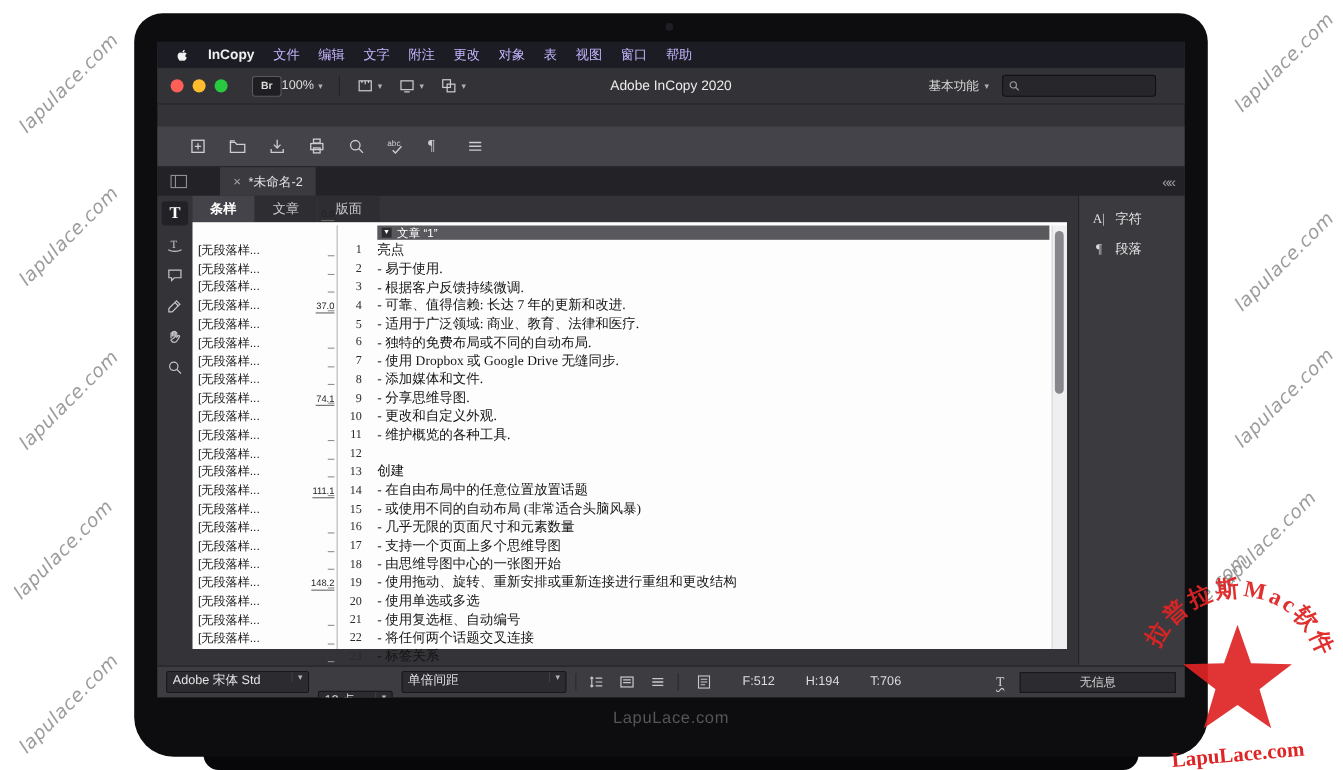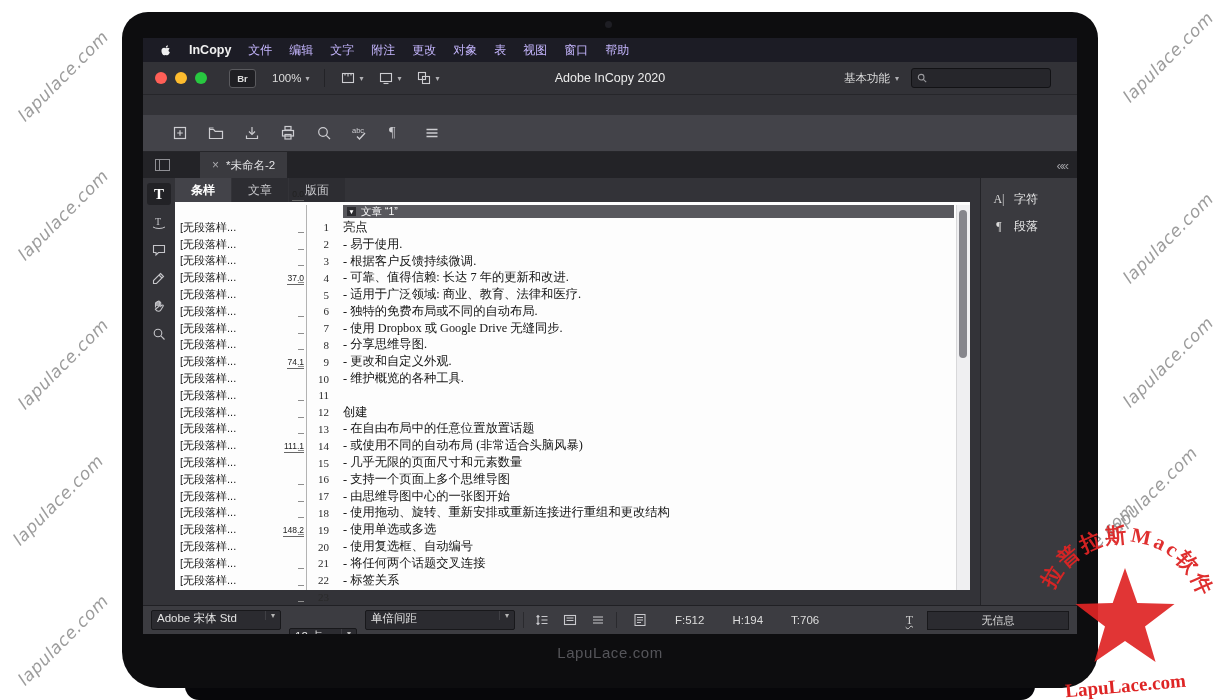--- a/index.html
+++ b/index.html
@@ -20,21 +20,21 @@
 
   
   .menubar{height:24px;background:#1c1c25;display:flex;align-items:center;padding:0 16px;gap:17px;color:#f0f0f0;font-size:12px;flex:0 0 auto;}
   .app-name{font-weight:bold;font-size:12.5px;}
   .menu-item{color:#c4b5fd;}
 
   
   .titlebar{height:32px;background:#323237;border-bottom:1px solid #26262a;display:flex;align-items:center;padding:0 12px;position:relative;flex:0 0 auto;}
   .tl{width:12px;height:12px;border-radius:50%;margin-right:8px;flex:0 0 auto;}
   .br-badge{margin-left:14px;width:25px;height:17px;background:#1f1f23;border:1px solid #5a5a5e;border-radius:3px;color:#ddd;font-size:9.5px;display:flex;align-items:center;justify-content:center;font-weight:bold;}
-  .zoom-ctl{margin-left:16px;font-size:11.5px;color:#ddd;display:flex;align-items:center;gap:4px;}
+  .zoom-ctl{font-size:11.5px;color:#ddd;display:flex;align-items:center;gap:4px;}
   .caret{font-size:8px;color:#b0b0b4;}
   .vdiv{width:1px;height:18px;background:#232327;margin-left:15px;}
   .tb-group{display:flex;align-items:center;gap:3px;margin-left:15px;}
   .win-title{position:absolute;left:0;right:0;text-align:center;font-size:12.5px;color:#ececec;pointer-events:none;}
   .right-cluster{margin-left:auto;display:flex;align-items:center;gap:12px;z-index:1;margin-right:14px;}
   .workspace{font-size:11.5px;color:#ddd;display:flex;gap:5px;align-items:center;}
   .searchbox{width:128px;height:18px;background:#26262b;border:1px solid #121215;border-radius:3px;display:flex;align-items:center;padding:0 5px;gap:4px;}
 
   
   .toolbar{height:36px;background:#434349;border-bottom:1px solid #26262a;display:flex;align-items:center;gap:18px;padding:0 0 0 28px;flex:0 0 auto;margin-top:20px;}
@@ -414,20 +414,21 @@
                 <span>文章 “1”</span>
               </div>
             </div>
           <div class="g-row">亮点</div>
               <div class="g-row">- 易于使用.</div>
               <div class="g-row">- 根据客户反馈持续微调.</div>
               <div class="g-row">- 可靠、值得信赖: 长达 7 年的更新和改进.</div>
               <div class="g-row">- 适用于广泛领域: 商业、教育、法律和医疗.</div>
               <div class="g-row">- 独特的免费布局或不同的自动布局.</div>
               <div class="g-row">- 使用 Dropbox 或 Google Drive 无缝同步.</div>
+              <div class="g-row">- 添加媒体和文件.</div>
               <div class="g-row">- 分享思维导图.</div>
               <div class="g-row">- 更改和自定义外观.</div>
               <div class="g-row">- 维护概览的各种工具.</div>
               <div class="g-row"></div>
               <div class="g-row">创建</div>
               <div class="g-row">- 在自由布局中的任意位置放置话题</div>
               <div class="g-row">- 或使用不同的自动布局 (非常适合头脑风暴)</div>
               <div class="g-row">- 几乎无限的页面尺寸和元素数量</div>
               <div class="g-row">- 支持一个页面上多个思维导图</div>
               <div class="g-row">- 由思维导图中心的一张图开始</div>

